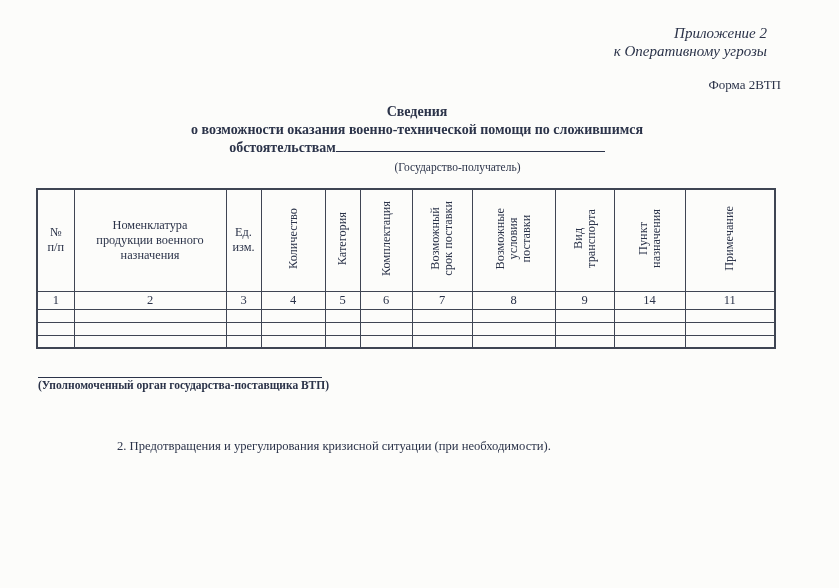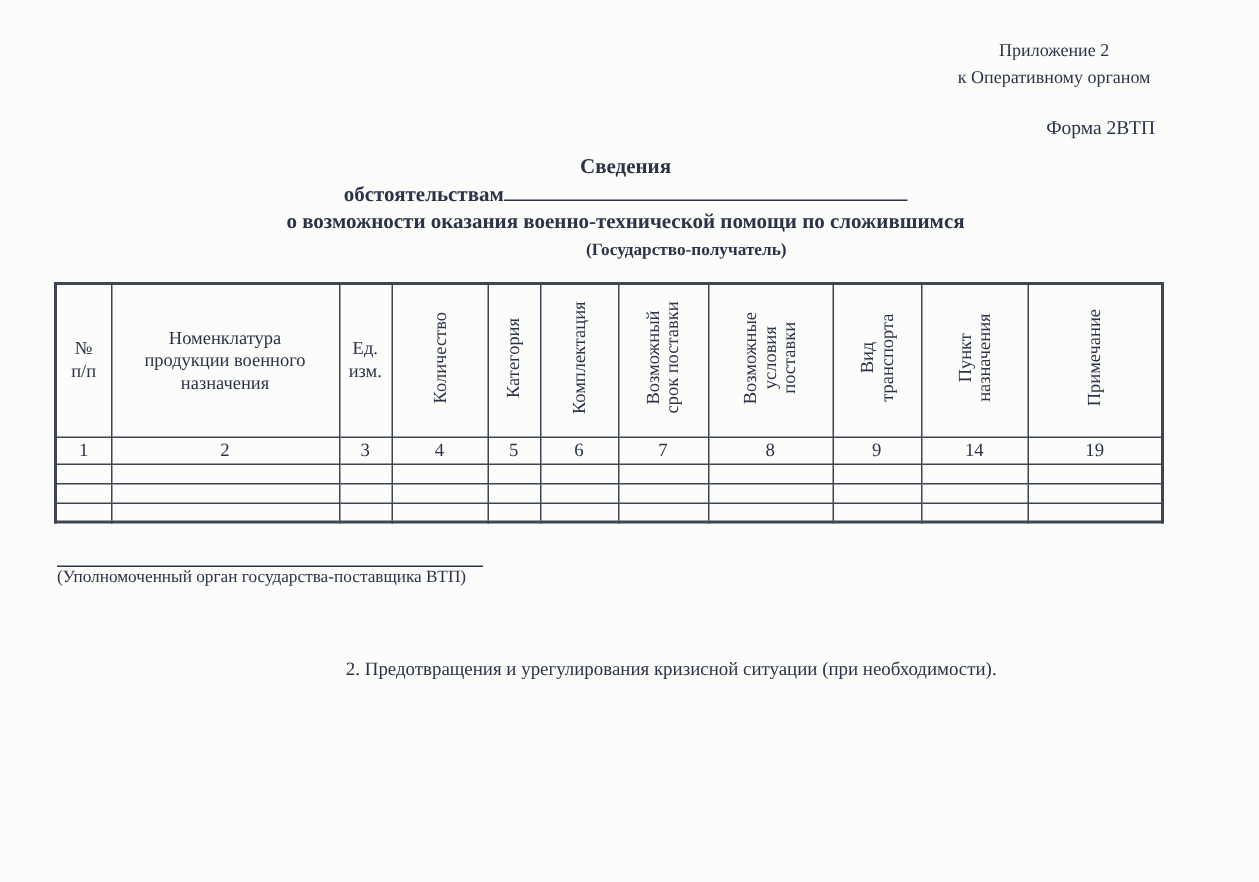--- a/index.html
+++ b/index.html
@@ -12,38 +12,38 @@
   body{
     position:relative;
     background:var(--bg);
     color:var(--text);
     font-family:"Liberation Serif", serif;
     overflow:hidden;
   }
   
   .appendix-block{
     position:absolute; top:24px; right:72px;
-    text-align:center; font-size:12px; line-height:18px;
+    text-align:right; font-size:15px; line-height:18px;font-style:italic;
   }
   .form-code{
-    position:absolute; top:77px; right:69px;
+    position:absolute; top:77px; right:58px;
     font-size:13px;
   }
   
   .title-block{
     position:absolute; top:103px; left:0; width:804px;
     text-align:center; font-weight:bold; font-size:14px; line-height:18px;padding-left:30px;
   }
   .blank-line{
     display:inline-block; width:269px; height:13px;
     border-bottom:1.5px solid var(--text);
   }
   .recipient-caption{
     position:absolute; top:161px; left:323px; width:269px;
-    text-align:center; font-size:11.5px; font-weight:bold;
+    text-align:center; font-size:11.5px; font-weight:normal;
   }
   
   .form-table{
     position:absolute; left:36px; top:188px;
     border-collapse:collapse; table-layout:fixed;
     font-size:12px;
   }
   .form-table th,.form-table td{
     border:1.5px solid var(--border);
     text-align:center; vertical-align:middle;
@@ -60,47 +60,47 @@
     line-height:13px;
     font-size:12.3px;
   }
   tr.num-row{height:18px;}
   tr.num-row td{font-size:12.5px;}
   tr.blank-row{height:13px;}
   
   .signature{
     position:absolute; left:38px; top:377px; width:284px;
     border-top:1.5px solid var(--text);
-    padding-top:1px; font-size:11.5px; white-space:nowrap;
+    padding-top:1px; font-size:11.5px; white-space:nowrap;font-weight:bold;
   }
   
   .note-block{
     position:absolute; left:63px; top:439px; width:715px;
     padding-left:54px;
     font-size:12.6px; line-height:14.2px;
     text-align:justify;
   }
   .note-block p{margin:0;}
   .note-block p.first{text-indent:-54px;}
-  .note-block p.last{text-align:center;}
+  .note-block p.last{text-align:left;}
 </style>
 </head>
 <body>
 
 <div class="appendix-block">
   <div>Приложение 2</div>
-  <div>к Оперативному органом</div>
+  <div>к Оперативному угрозы</div>
 </div>
 
 <div class="form-code">Форма 2ВТП</div>
 
 <div class="title-block">
   <div>Сведения</div>
+  <div>о возможности оказания военно-технической помощи по сложившимся</div>
   <div><span>обстоятельствам</span><span class="blank-line"></span></div>
-  <div>о возможности оказания военно-технической помощи по сложившимся</div>
 </div>
 
 <div class="recipient-caption">(Государство-получатель)</div>
 
 <table class="form-table">
   <colgroup>
       <col style="width: 37px;">
       <col style="width: 152px;">
       <col style="width: 35px;">
       <col style="width: 64px;">
@@ -139,21 +139,21 @@
         <td>1</td>
         <td>2</td>
         <td>3</td>
         <td>4</td>
         <td>5</td>
         <td>6</td>
         <td>7</td>
         <td>8</td>
         <td>9</td>
         <td>14</td>
-        <td>19</td>
+        <td>11</td>
       </tr>
     </thead>
   <tbody>
       <tr class="blank-row">
         <td></td>
         <td></td>
         <td></td>
         <td></td>
         <td></td>
         <td></td>

